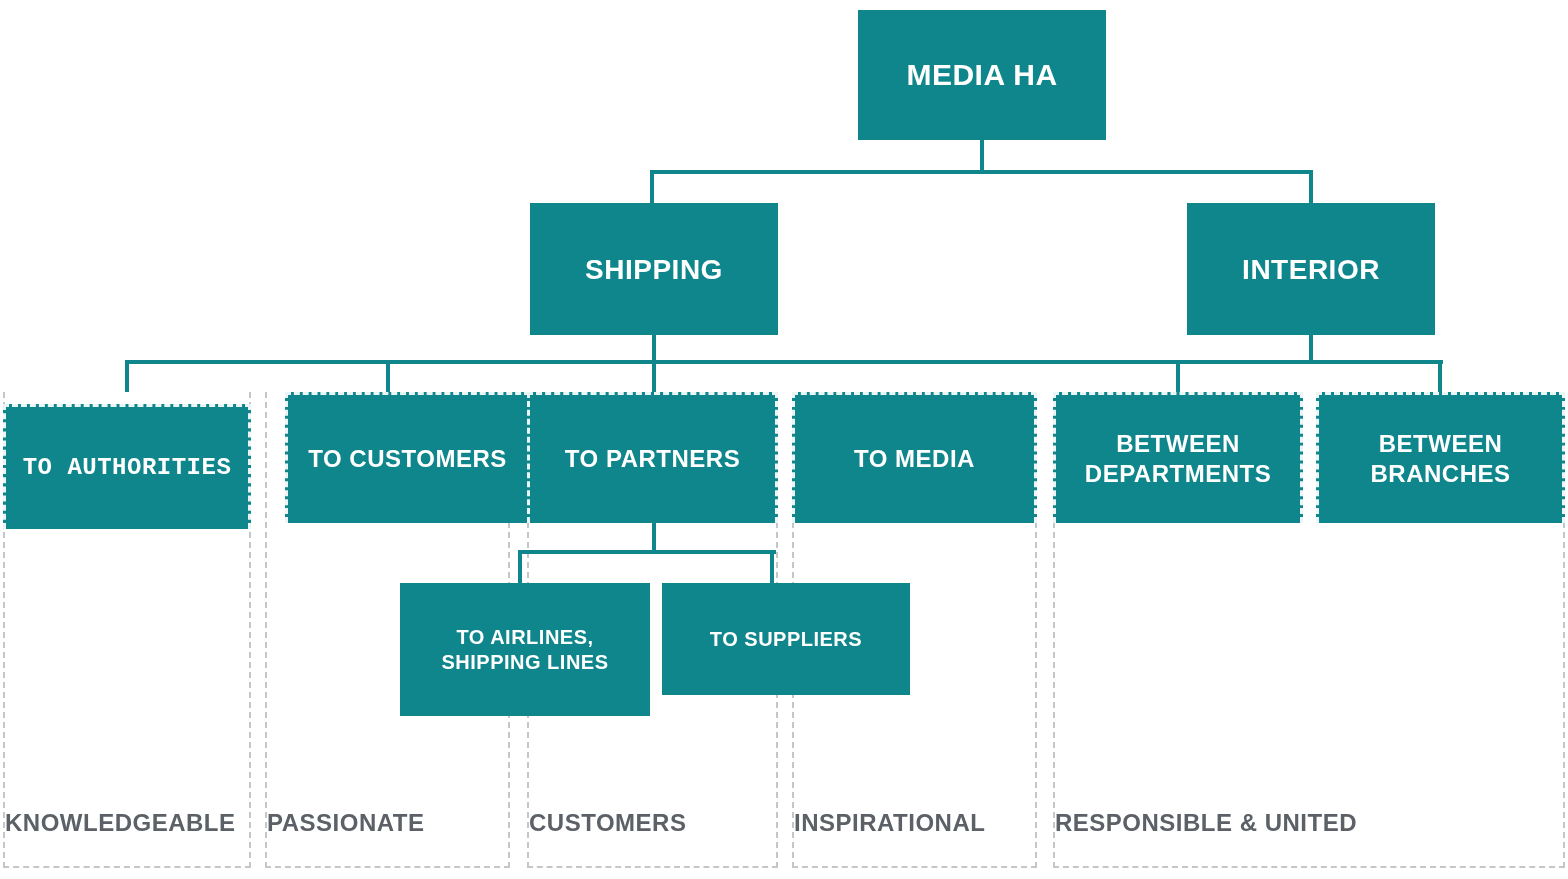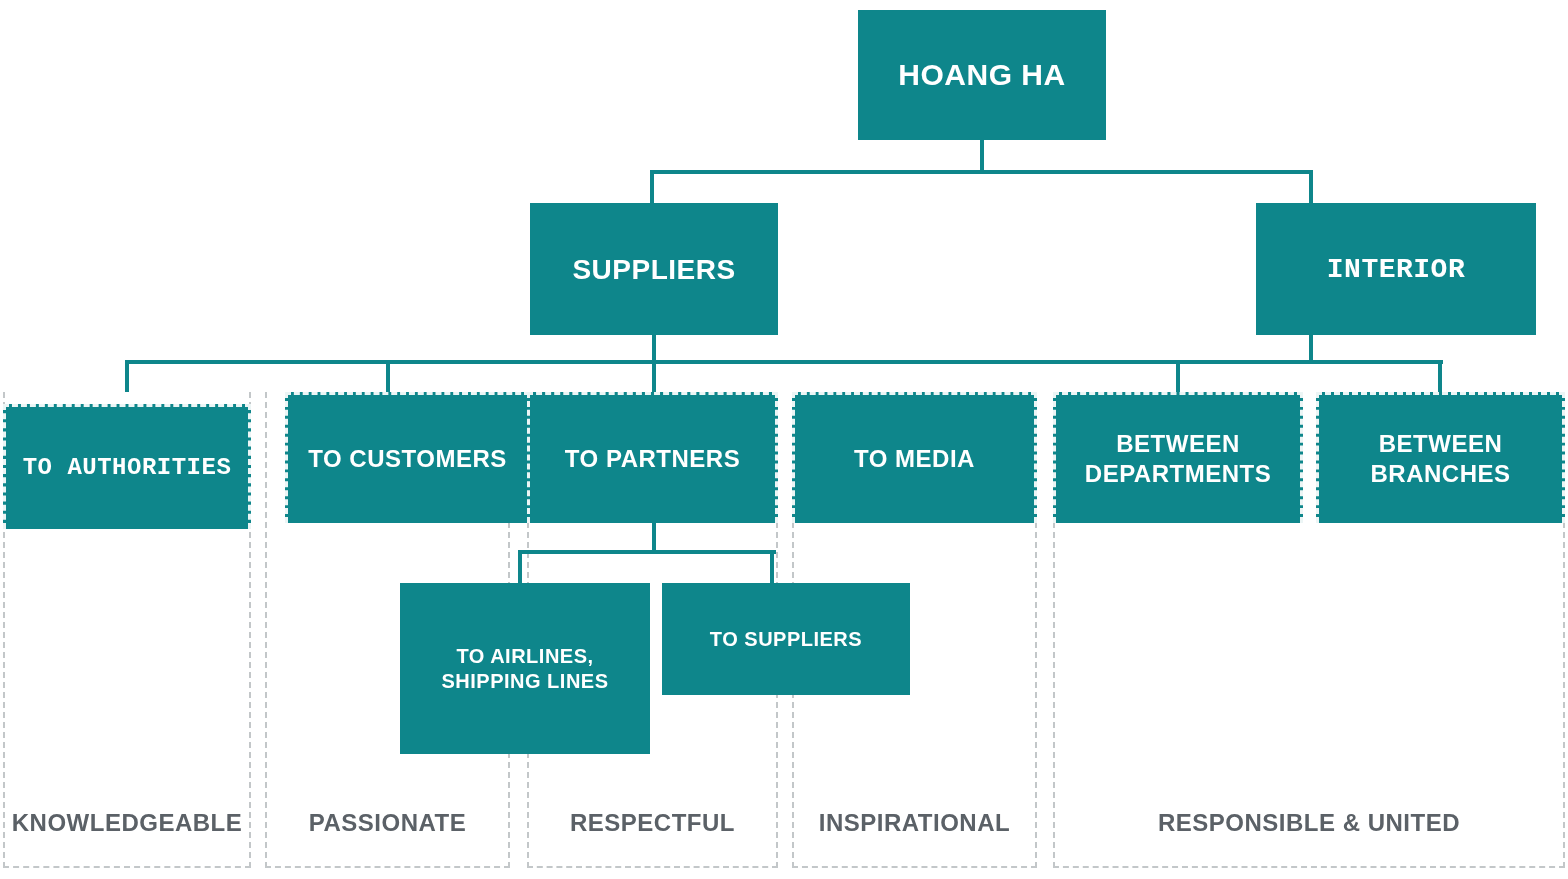--- a/index.html
+++ b/index.html
@@ -33,37 +33,37 @@
     border-top:3px dashed rgba(255,255,255,.92);
     border-left:3px dashed rgba(255,255,255,.92);
     border-right:3px dashed rgba(255,255,255,.92);
   }
   .root-node{font-size:30px;}
   .l1-node{font-size:28px;}
   .l2-node{font-size:24px;padding:0 12px;}
   .l3-node{font-size:20px;padding:0 24px;}
   .value-label{
     position:absolute;left:0;right:0;top:416px;z-index:4;
-    text-align:center;color:var(--gray-text);
+    color:var(--gray-text);
     font-size:24px;font-weight:bold;letter-spacing:.5px;line-height:30px;
   }
 </style>
 </head>
 <body>
 
 <div class="stage">
 
   <div class="col" style="left:3px;top:392px;width:248px;height:476px;">
     <div class="value-label">KNOWLEDGEABLE</div>
   </div>
   <div class="col" style="left:265px;top:392px;width:245px;height:476px;">
     <div class="value-label">PASSIONATE</div>
   </div>
   <div class="col" style="left:527px;top:392px;width:251px;height:476px;">
-    <div class="value-label">RESPECTFUL</div>
+    <div class="value-label">CUSTOMERS</div>
   </div>
   <div class="col" style="left:792px;top:392px;width:245px;height:476px;">
     <div class="value-label">INSPIRATIONAL</div>
   </div>
   <div class="col" style="left:1053px;top:392px;width:512px;height:476px;">
     <div class="value-label">RESPONSIBLE &amp; UNITED</div>
   </div>
 
   <div class="line" style="left:980px;top:140px;width:4px;height:32px;"></div>
   <div class="line" style="left:650px;top:170px;width:663px;height:4px;"></div>
@@ -74,28 +74,28 @@
   <div class="line" style="left:125px;top:360px;width:1318px;height:4px;"></div>
   <div class="line" style="left:125px;top:362px;width:4px;height:30px;"></div>
   <div class="line" style="left:386px;top:362px;width:4px;height:30px;"></div>
   <div class="line" style="left:1176px;top:362px;width:4px;height:30px;"></div>
   <div class="line" style="left:1438px;top:362px;width:4px;height:30px;"></div>
   <div class="line" style="left:652px;top:523px;width:4px;height:29px;"></div>
   <div class="line" style="left:518px;top:550px;width:258px;height:4px;"></div>
   <div class="line" style="left:518px;top:552px;width:4px;height:31px;"></div>
   <div class="line" style="left:770px;top:552px;width:4px;height:31px;"></div>
 
-  <div class="node root-node" style="left:858px;top:10px;width:248px;height:130px;">HOANG HA</div>
+  <div class="node root-node" style="left:858px;top:10px;width:248px;height:130px;">MEDIA HA</div>
 
-  <div class="node l1-node" style="left:530px;top:203px;width:248px;height:132px;">SUPPLIERS</div>
-  <div class="node l1-node" style="left:1256px;top:203px;width:280px;height:132px;font-family:Liberation Mono, monospace;">INTERIOR</div>
+  <div class="node l1-node" style="left:530px;top:203px;width:248px;height:132px;">SHIPPING</div>
+  <div class="node l1-node" style="left:1187px;top:203px;width:248px;height:132px;">INTERIOR</div>
 
   <div class="node l2-node dashed" style="left:3px;top:404px;width:248px;height:125px;font-family:Liberation Mono, monospace;">TO AUTHORITIES</div>
   <div class="node l2-node dashed" style="left:265px;top:392px;width:245px;height:131px;margin-left:20px;">TO CUSTOMERS</div>
   <div class="node l2-node dashed" style="left:527px;top:392px;width:251px;height:131px;">TO PARTNERS</div>
   <div class="node l2-node dashed" style="left:792px;top:392px;width:245px;height:131px;">TO MEDIA</div>
   <div class="node l2-node dashed" style="left:1053px;top:392px;width:250px;height:131px;">BETWEEN DEPARTMENTS</div>
   <div class="node l2-node dashed" style="left:1316px;top:392px;width:249px;height:131px;">BETWEEN BRANCHES</div>
 
-  <div class="node l3-node" style="left:400px;top:583px;width:250px;height:171px;">TO AIRLINES, SHIPPING LINES</div>
+  <div class="node l3-node" style="left:400px;top:583px;width:250px;height:133px;">TO AIRLINES, SHIPPING LINES</div>
   <div class="node l3-node" style="left:662px;top:583px;width:248px;height:112px;">TO SUPPLIERS</div>
 
 </div>
 
 </body></html>

